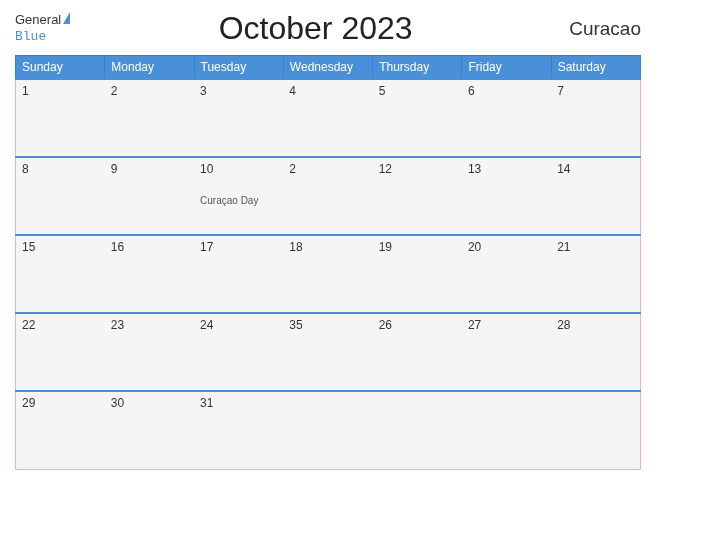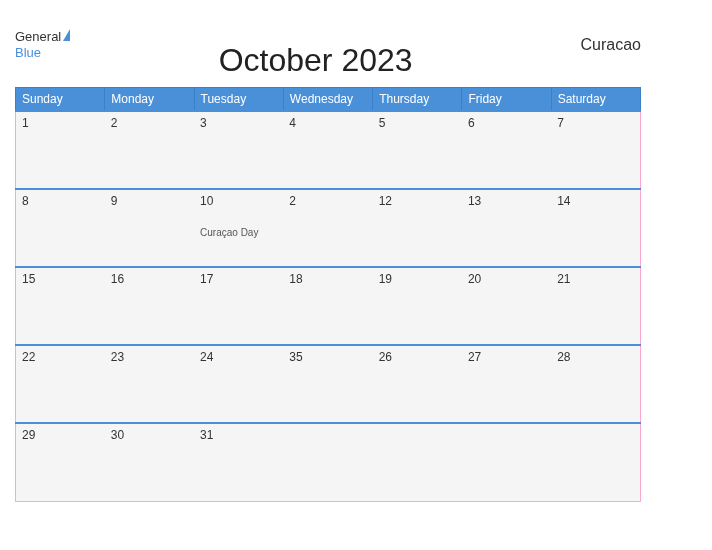--- a/index.html
+++ b/index.html
@@ -35,24 +35,23 @@
     }
     .logo-text span {
       color: #4a90d9;
     }
     .month-title {
       font-size: 32px;
       font-weight: normal;
       color: #222;
       text-align: center;
       flex: 1;
-      margin-top: 32px;
     }
     .region-label {
-      font-size: 16px;
+      font-size: 19px;
       color: #333;
       text-align: right;
       min-width: 80px;
     }
     .calendar-grid {
       width: 100%;
       border-collapse: collapse;
       border: 1px solid #f9a8d4;
     }
     .calendar-grid th {
@@ -96,21 +95,21 @@
 <body>
 
 <div class="calendar-container">
   <div class="header">
     <div class="logo">
       <div style="display:flex; flex-direction:column; align-items:flex-start; line-height:1.1;">
         <div style="display:flex; align-items:center;">
           <span class="logo-text">General</span>
           <div style="width:0;height:0;border-left:7px solid transparent;border-right:0px solid transparent;border-bottom:12px solid #4a90d9;margin-left:2px;margin-top:-4px;"></div>
         </div>
-        <span class="logo-text"><span style="color:#4a90d9;">Blue</span></span>
+        <span class="logo-text"><span style="color:#4a90d9;font-family:Liberation Mono, monospace;">Blue</span></span>
       </div>
     </div>
     <div class="month-title">October 2023</div>
     <div class="region-label">Curacao</div>
   </div>
 
   <table class="calendar-grid">
     <thead>
       <tr>
         <th>Sunday</th>

